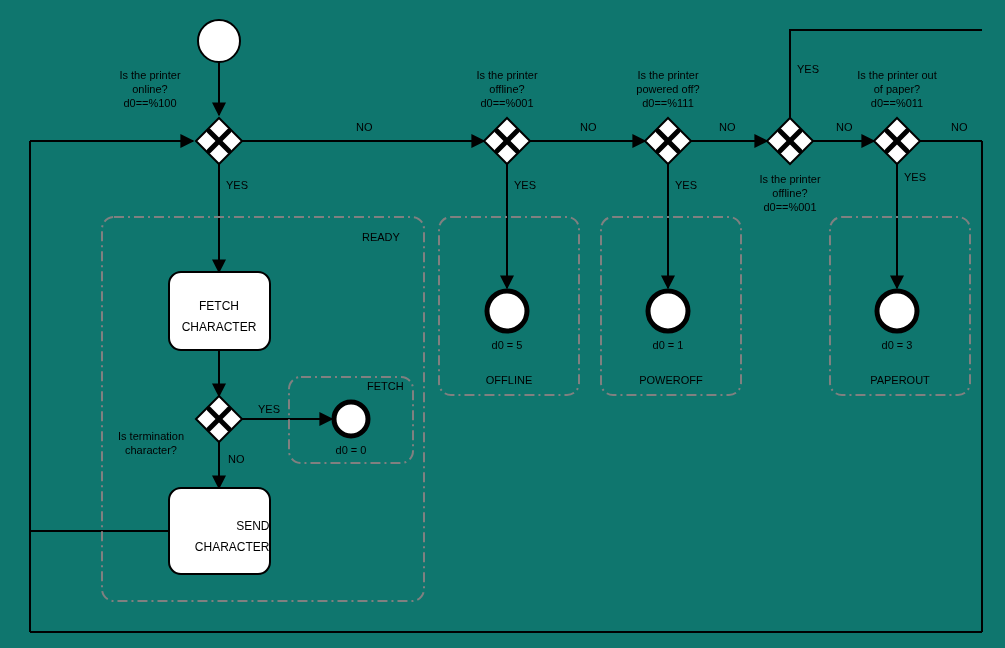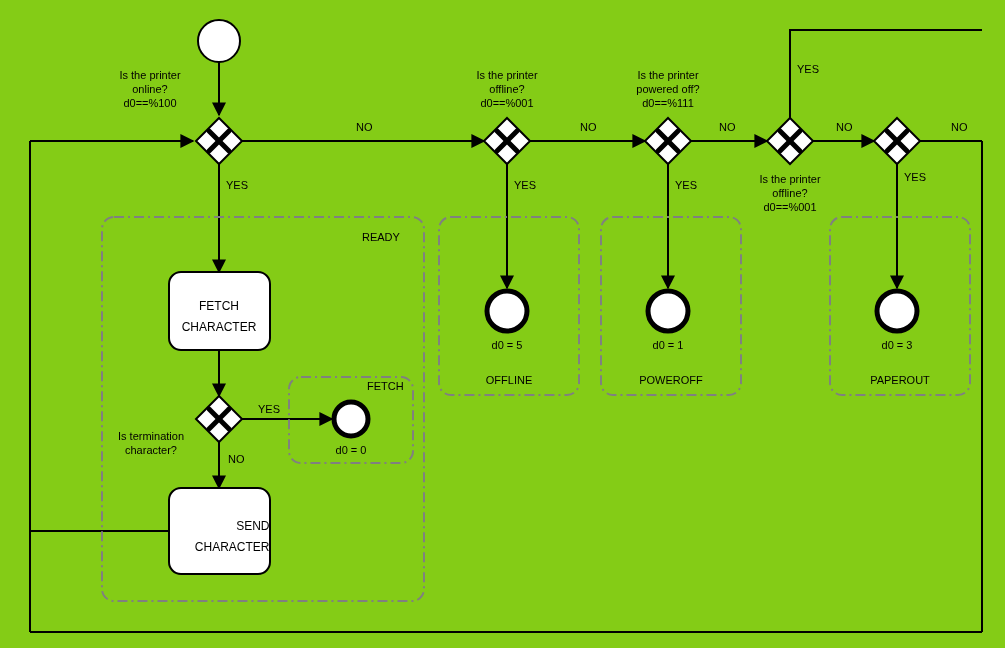--- a/index.html
+++ b/index.html
@@ -4,21 +4,21 @@
 <style>
   html, body {
     margin: 0;
     padding: 0;
     background: #ffffff;
   }
   #canvas {
     position: relative;
     width: 1005px;
     height: 648px;
-    background: #84cc16;
+    background: #0f766e;
     font-family: "Liberation Sans", sans-serif;
     overflow: hidden;
   }
   svg#diagram {
     position: absolute;
     left: 0;
     top: 0;
     width: 1005px;
     height: 648px;
   }
@@ -173,20 +173,23 @@
 d0==%111</div>
   <div class="lbl flow-label" style="left:719px; top:120px;">NO</div>
   <div class="lbl flow-label" style="left:675px; top:178px;">YES</div>
 
   <div class="lbl center" style="left:790px; top:172px; width:140px;">Is the printer
 offline?
 d0==%001</div>
   <div class="lbl flow-label" style="left:836px; top:120px;">NO</div>
   <div class="lbl flow-label" style="left:797px; top:62px;">YES</div>
 
+  <div class="lbl center" style="left:897px; top:68px; width:140px;">Is the printer out
+of paper?
+d0==%011</div>
   <div class="lbl flow-label" style="left:951px; top:120px;">NO</div>
   <div class="lbl flow-label" style="left:904px; top:170px;">YES</div>
 
   <div class="lbl" style="left:112px; top:429px; width:78px; text-align:center;">Is termination
 character?</div>
   <div class="lbl flow-label" style="left:258px; top:402px;">YES</div>
   <div class="lbl flow-label" style="left:228px; top:452px;">NO</div>
 
   <div class="lbl task-label center" style="left:219px; top:296px; width:101px;">FETCH
 CHARACTER</div>

